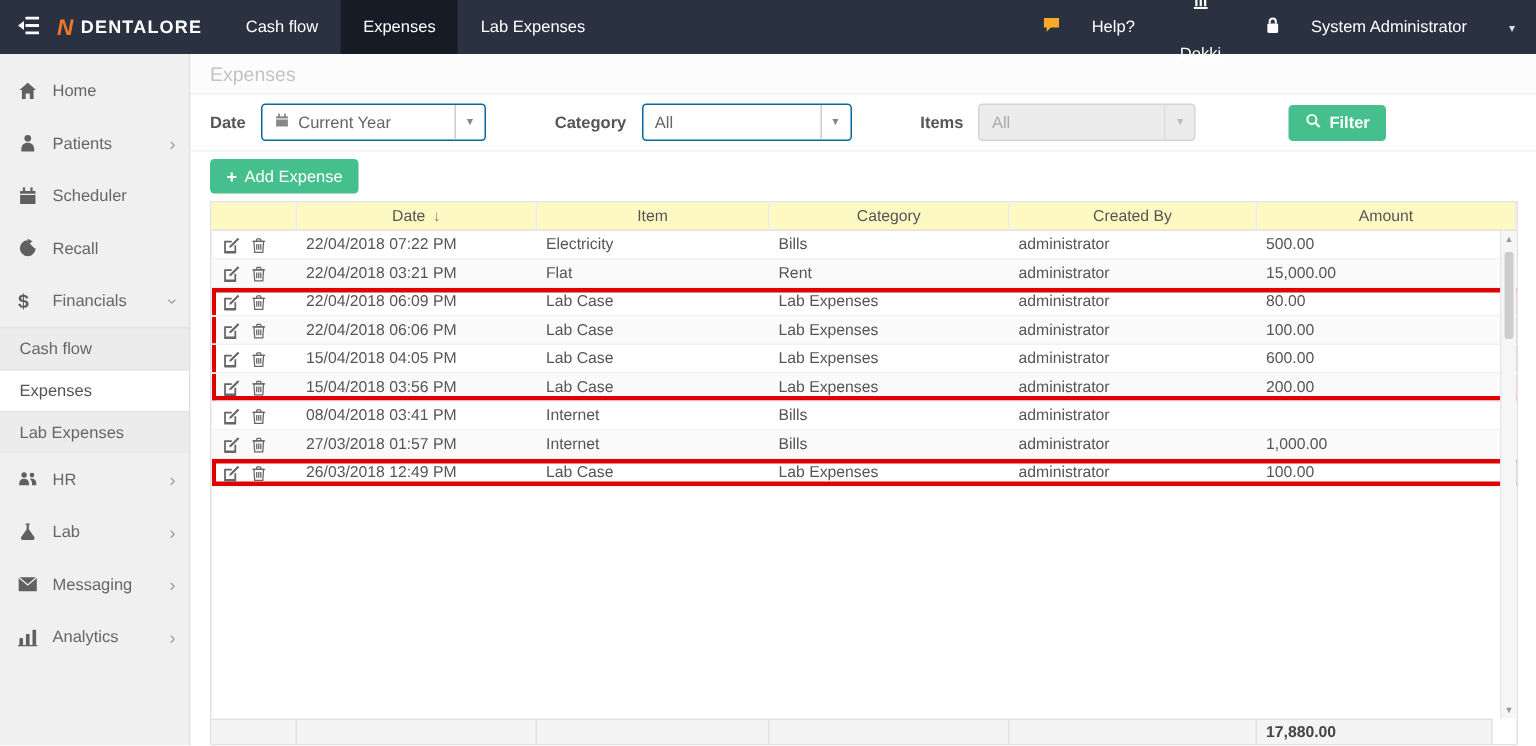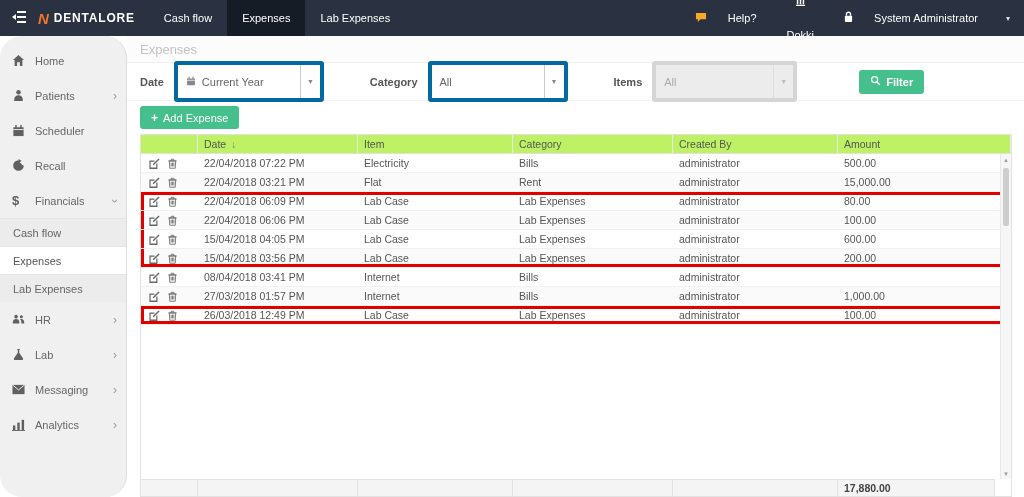--- a/index.html
+++ b/index.html
@@ -18,39 +18,39 @@
   .nav-item { padding:0 15px; line-height:36px; font-size:11px; cursor:pointer; }
   .nav-item.active { background:#161c26; }
   .tb-right { display:flex; align-items:center; padding-right:14px; }
   .tb-link { display:flex; align-items:center; gap:21px; cursor:pointer; }
   .tb-help { margin-right:30px; }
   .tb-user { margin-right:30px;flex-direction:column; }
   .tb-caret { font-size:8px; margin-left:7px; color:#ddd; }
 
   
   .sidebar { position:absolute; top:36px; left:0; width:127px; bottom:0; background:#f0f0f0;
-             border-right:1px solid #ddd; padding-top:7px;border-radius:22px; }
+             border-right:1px solid #ddd; padding-top:7px; }
   .sb-item { display:flex; align-items:center; height:35px; padding:0 9px 0 12px;
              color:#666; font-size:11px; cursor:pointer; }
   .sb-icon { width:23px; display:flex; align-items:center; color:#606060; }
   .sb-icon svg { width:13px; height:13px; fill:currentColor; }
   .sb-label { flex:1; white-space:nowrap; }
   .sb-chev { color:#999; font-size:12px; }
   .sb-chev.down { transform:rotate(90deg); }
   .sb-item.sub { height:28px; padding-left:13px; background:#ececec; border-top:1px solid #e4e4e4; }
   .sb-item.sub.active { background:#fff; color:#555; }
 
   
   .main { position:absolute; top:36px; left:127px; right:0; bottom:0; background:#fff; }
   .page-title { height:27px; line-height:27px; padding-left:13px; color:#c3c3c3; font-size:13px;
                 background:#fcfcfc; border-bottom:1px solid #f0f0f0; }
 
   .filters { height:38px; display:flex; align-items:center; padding-left:13px; border-bottom:1px solid #f2f2f2; }
   .f-label { font-weight:bold; color:#555; font-size:11px; }
-  .sel { display:flex; align-items:stretch; height:41px; background:#fff; border:4px solid #0369a1;
+  .sel { display:flex; align-items:stretch; height:25px; background:#fff; border:1px solid #0369a1;
          border-radius:3px; font-size:11px; color:#666; cursor:pointer; }
   .sel-text { flex:1; display:flex; align-items:center; gap:6px; padding:0 8px; overflow:hidden; white-space:nowrap; }
   .sel-caret { width:20px; border-left:1px solid #ccc; display:flex; align-items:center;
                justify-content:center; color:#888; font-size:7px; }
   .sel.disabled { background:#ececec; color:#aaa; border-color:#d5d5d5; cursor:default; }
   .sel.disabled .sel-caret { border-left-color:#ddd; color:#bbb; }
   .w-date { width:150px; margin:0 0 0 10px; }
   .w-cat  { width:140px; margin:0 0 0 10px; }
   .w-items{ width:145px; margin:0 0 0 10px; }
   .gap-lg { margin-left:46px; }
@@ -59,21 +59,21 @@
                font-family:inherit; cursor:pointer; font-weight:bold; }
   .btn-filter { margin-left:62px; }
   .toolbar { height:33px; display:flex; align-items:center; padding-left:13px; }
   .btn-add { height:23px; font-weight:normal; }
   .plus { font-weight:bold; font-size:12px; }
 
   
   .table { position:absolute; top:98px; left:13px; right:12px; bottom:0;
            border:1px solid #e2e2e2; background:#fff; }
   .t-header, .t-row, .t-footer { display:grid; grid-template-columns:57px 160px 155px 160px 165px 1fr; }
-  .t-header { height:19px; background:#bef264; border-bottom:1px solid #e2e2e2; }
+  .t-header { height:19px; background:#fef9c3; border-bottom:1px solid #e2e2e2;text-align:center; }
   .cell { padding:0 6px; line-height:18px; font-size:10.5px; color:#555;
           overflow:hidden; white-space:nowrap; }
   .th-cell { border-right:1px solid #ebebeb; cursor:pointer; }
   .c-actions-h { border-right:1px solid #ebebeb; }
   .sort { color:#777; font-size:10px; margin-left:5px; }
   .t-body { position:absolute; top:19px; left:0; right:0; bottom:17px; overflow:hidden; }
   .t-row { height:19px; border-bottom:1px solid #f1f1f1; }
   .t-row:nth-child(even) { background:#fafafa; }
   .c-actions { display:flex; align-items:center; gap:7px; padding-left:8px; }
   .icon-btn { display:flex; align-items:center; color:#666; cursor:pointer; }

